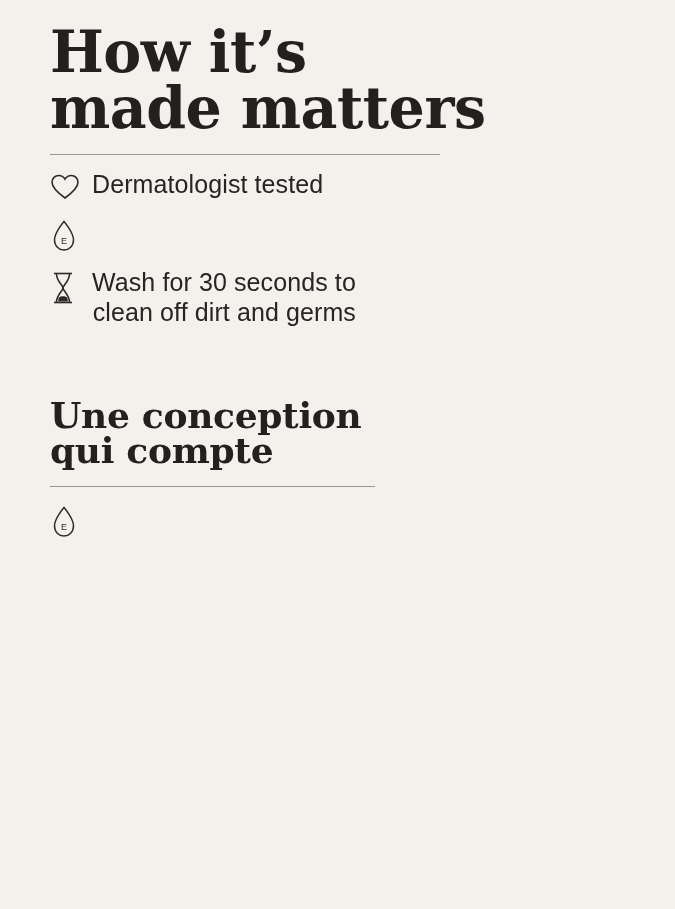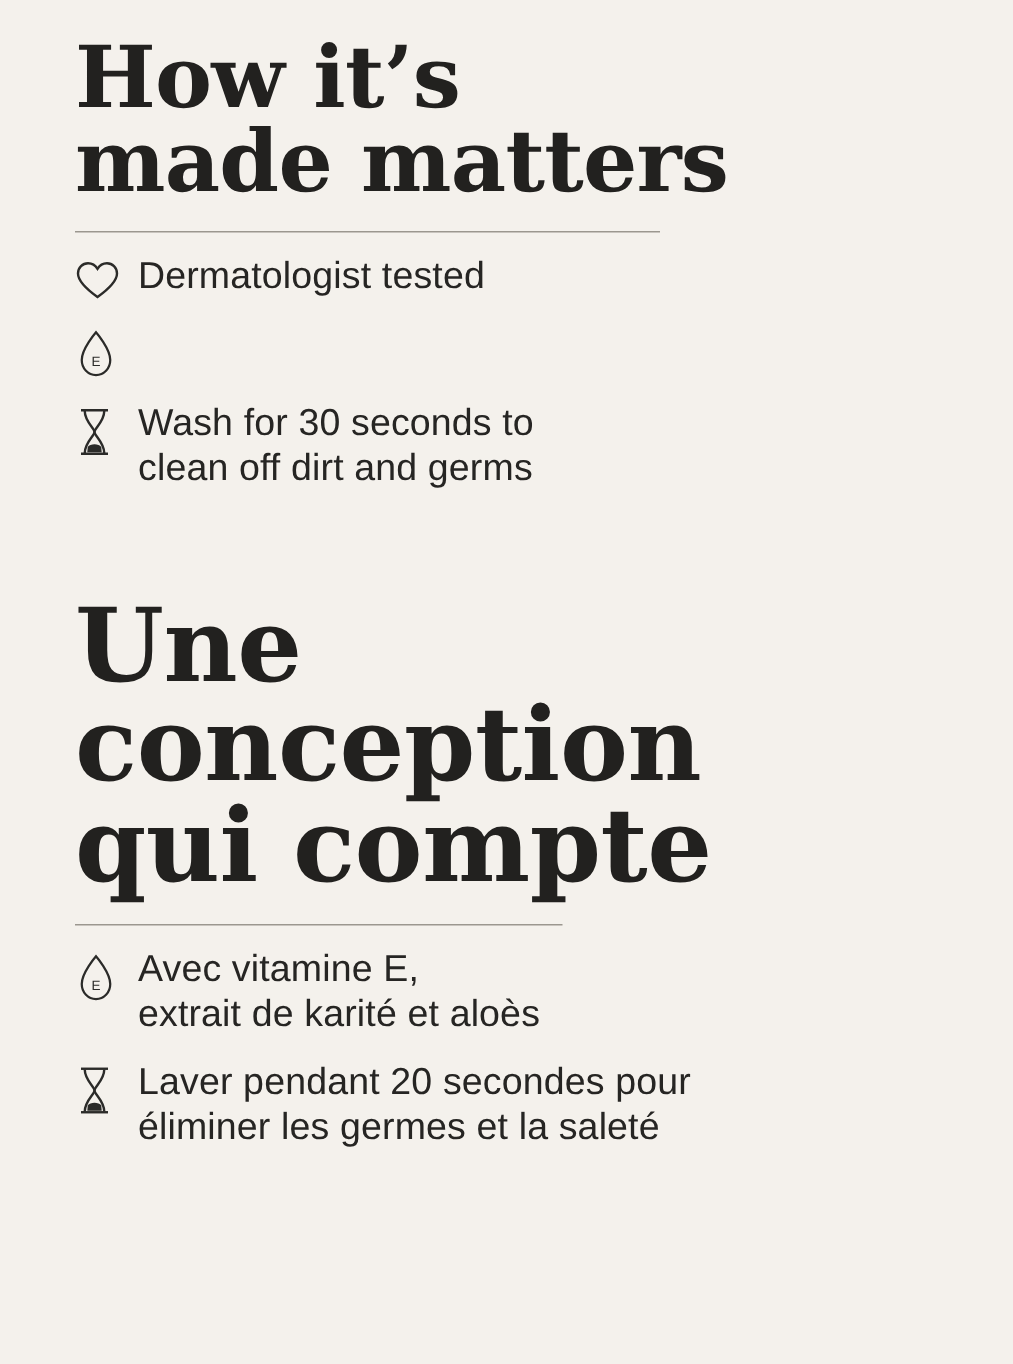--- a/index.html
+++ b/index.html
@@ -28,34 +28,35 @@
     font-family: "DejaVu Serif", "Liberation Serif", serif;
     font-weight: 700;
     font-size: 57px;
     line-height: 0.98;
     letter-spacing: -0.5px;
     color: #22211f;
     margin: 0;
     white-space: pre-line;
   }
   .section-heading.fr {
-    font-size: 68px;
+    font-size: 36px;
     letter-spacing: -0.3px;
   }
   .rule {
     height: 1px;
     background: #9b978f;
     margin: 18px 0 14px 0;
   }
   .rule.short1 { width: 390px; }
   .rule.short2 { width: 325px; }
   .feature {
     display: flex;
     align-items: flex-start;
     margin: 0 0 14px 0;
+    text-align: right;
   }
   .feature .ico {
     flex: 0 0 auto;
     width: 42px;
     padding-top: 4px;
     display: flex;
     justify-content: flex-start;
   }
   .feature .txt {
     font-family: "Liberation Sans", sans-serif;
@@ -119,32 +120,17 @@
     <div class="rule short2"></div>
 
 
     <div class="feature">
       <span class="ico">
         <svg width="28" height="34" viewBox="0 0 28 34">
           <path d="M14 2.5 C 14 2.5, 4.5 13.5, 4.5 21 C 4.5 26.8, 8.8 31, 14 31 C 19.2 31, 23.5 26.8, 23.5 21 C 23.5 13.5, 14 2.5, 14 2.5 Z" fill="none" stroke="#2b2b29" stroke-width="1.5"></path>
           <text x="14" y="25" text-anchor="middle" font-family="Liberation Sans, sans-serif" font-size="9" fill="#2b2b29">E</text>
         </svg>
       </span>
-      <span class="txt">Avec vitamine E,
-extrait de karité et aloès</span>
     </div>
 
-    <div class="feature">
-      <span class="ico">
-        <svg width="26" height="34" viewBox="0 0 26 34">
-          <line x1="4" y1="2.5" x2="22" y2="2.5" stroke="#2b2b29" stroke-width="1.6"></line>
-          <line x1="4" y1="31.5" x2="22" y2="31.5" stroke="#2b2b29" stroke-width="1.6"></line>
-          <path d="M6.5 3 C 6.5 10, 13 14.5, 13 17 C 13 19.5, 6.5 24, 6.5 31" fill="none" stroke="#2b2b29" stroke-width="1.6"></path>
-          <path d="M19.5 3 C 19.5 10, 13 14.5, 13 17 C 13 19.5, 19.5 24, 19.5 31" fill="none" stroke="#2b2b29" stroke-width="1.6"></path>
-          <path d="M8.5 27 C 10 24.5, 16 24.5, 17.5 27 L 17.8 30.5 L 8.2 30.5 Z" fill="#2b2b29"></path>
-        </svg>
-      </span>
-      <span class="txt">Laver pendant 20 secondes pour
-éliminer les germes et la saleté</span>
-    </div>
   </div>
 
 </div>
 
 </body></html>

